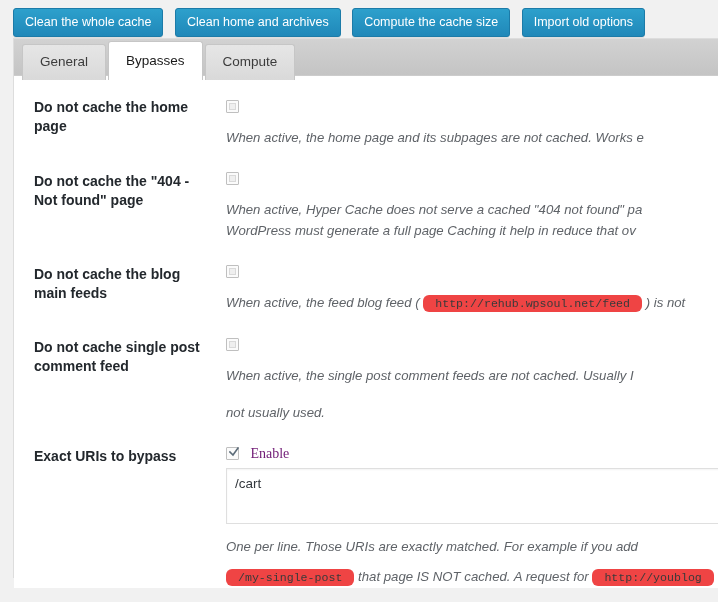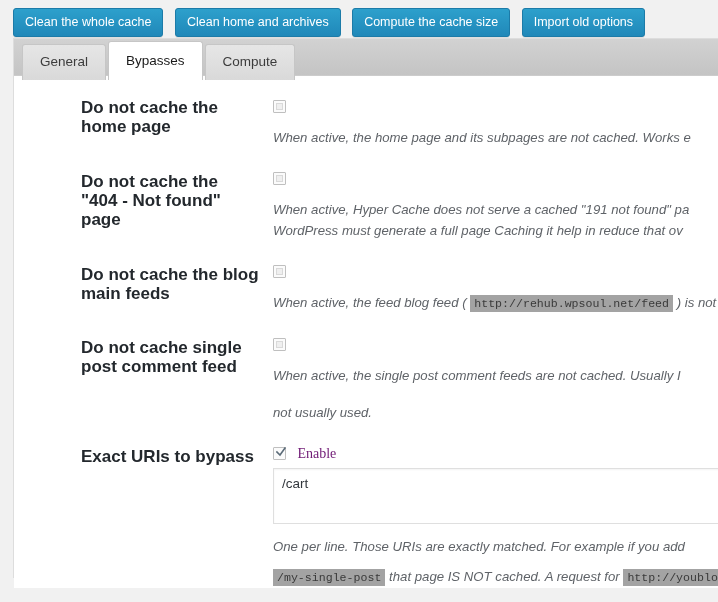--- a/index.html
+++ b/index.html
@@ -111,26 +111,25 @@
     display: flex;
     align-items: flex-start;
     padding: 0;
   }
 
   .row-label {
     width: 212px;
     min-width: 212px;
     box-sizing: border-box;
     padding: 24px 14px 0 20px;
-    font-size: 17px;
+    font-size: 14px;
     font-weight: bold;
     color: #23282d;
     line-height: 19px;
     font-family: "Liberation Sans", sans-serif;
-    margin-left: 47px;
   }
 
   .row-field {
     flex: 1 1 auto;
     padding: 24px 0 0 0;
     min-width: 0;
     white-space: nowrap;
   }
 
   
@@ -201,24 +200,24 @@
     max-width: 640px;
   }
   .desc.nowrap-clip {
     white-space: nowrap;
   }
 
   code, .code {
     font-family: "Liberation Mono", "DejaVu Sans Mono", monospace;
     font-style: normal;
     font-size: 11.6px;
-    background: #a3a3a3;
+    background: #ef4444;
     color: #3a3a3a;
-    padding: 2px 4px;
-    border-radius: 0;
+    padding: 2px 12px;
+    border-radius: 6px;
     white-space: nowrap;
   }
 
   
   .ta {
     display: block;
     width: 630px;
     height: 56px;
     border: 1px solid #dfdfdf;
     background: #ffffff;
@@ -262,21 +261,21 @@
         <div class="row-field">
           <span class="cb"></span>
           <div class="desc nowrap-clip">When active, the home page and its subpages are not cached. Works e</div>
         </div>
       </div>
 
       <div class="row">
         <div class="row-label">Do not cache the "404 - Not found" page</div>
         <div class="row-field">
           <span class="cb"></span>
-          <div class="desc nowrap-clip" style="margin-top:9px;">When active, Hyper Cache does not serve a cached "191 not found" pa</div>
+          <div class="desc nowrap-clip" style="margin-top:9px;">When active, Hyper Cache does not serve a cached "404 not found" pa</div>
           <div class="desc nowrap-clip" style="margin-top:0;">WordPress must generate a full page Caching it help in reduce that ov</div>
         </div>
       </div>
 
       <div class="row">
         <div class="row-label">Do not cache the blog main feeds</div>
         <div class="row-field">
           <span class="cb"></span>
           <div class="desc nowrap-clip">
             <span>When active, the feed blog feed (</span>

